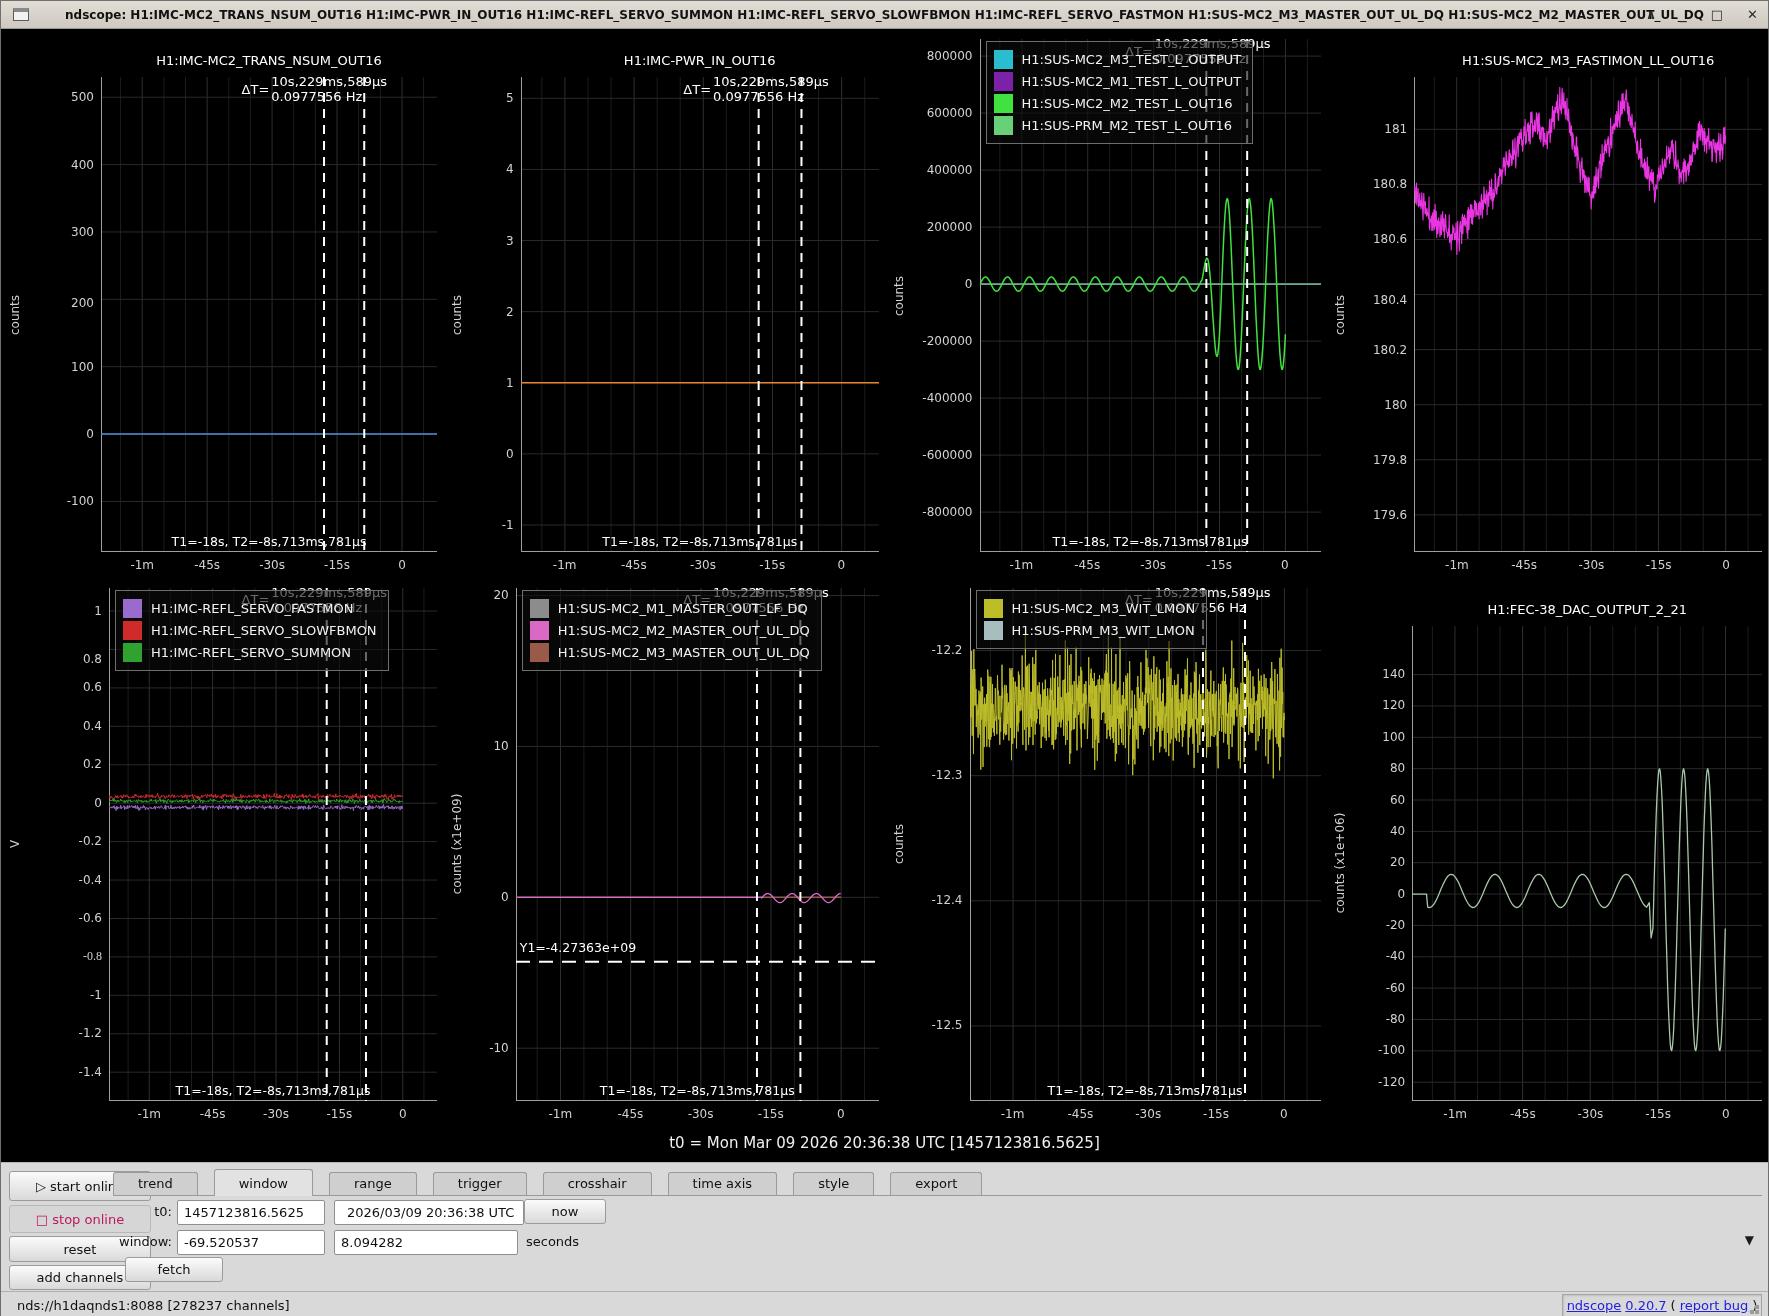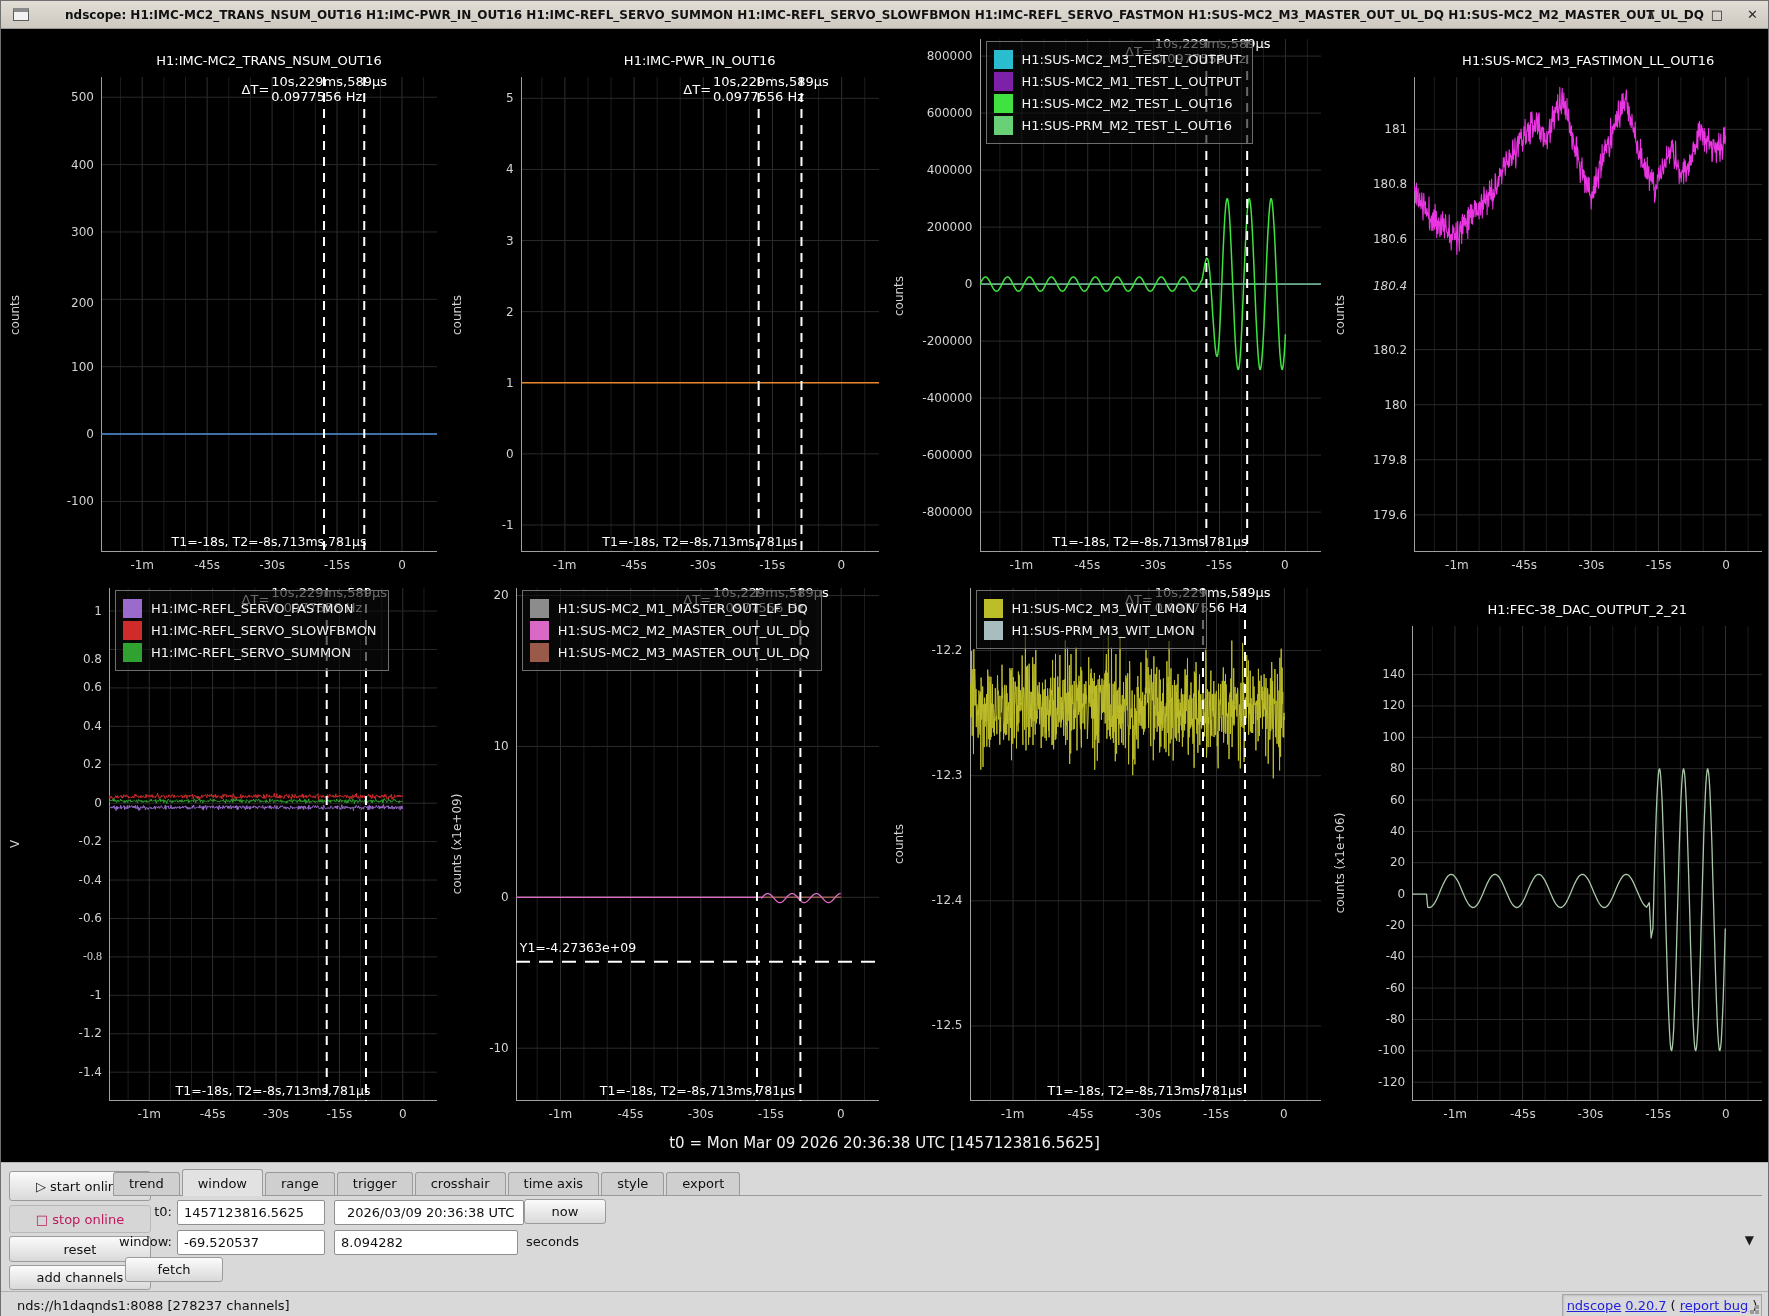--- a/index.html
+++ b/index.html
@@ -44,22 +44,22 @@
     border-radius:3px;font-size:13px;color:#111;text-align:center;font-family:inherit;}
   .qbtn.dis{color:#be185d;background:#d6d6d6;border-color:#b8b8b8;}
   .side-a{left:8px;top:8px;width:142px;height:30px;}
   .side-b{left:8px;top:42px;width:142px;height:28px;}
   .side-c{left:8px;top:73px;width:142px;height:26px;}
   .side-d{left:8px;top:102px;width:142px;height:25px;}
   .fetch{left:124px;top:94px;width:98px;height:25px;}
   .nowb{left:523px;top:36px;width:82px;height:25px;}
   .tabbar{position:absolute;left:112px;top:5px;right:6px;display:flex;align-items:flex-end;
     border-bottom:1px solid #9a9a9a;}
-  .tab{padding:3px 15px 4px;border:1px solid #9a9a9a;border-bottom:none;border-radius:3px 3px 0 0;
-    background:#cfcfcf;margin-right:2px;margin-top:4px;cursor:default;white-space:nowrap;}
+  .tab{padding:3px 24px 4px;border:1px solid #9a9a9a;border-bottom:none;border-radius:3px 3px 0 0;
+    background:#cfcfcf;margin-right:16px;margin-top:4px;cursor:default;white-space:nowrap;}
   .tab.active{background:#e2e2e2;margin-top:0;padding-top:6px;margin-bottom:-1px;padding-bottom:5px;}
   .flabel{position:absolute;width:80px;text-align:right;line-height:25px;}
   .finput{position:absolute;height:21px;border:1px solid #8f8f8f;border-radius:2px;background:#fff;
     font-size:13px;font-family:inherit;padding:1px 6px;color:#111;}
   .ftext{position:absolute;line-height:25px;}
   .exparrow{position:absolute;right:14px;top:70px;font-size:12px;color:#1c1c1c;cursor:default;}
   
   .statusbar{flex:none;height:27px;background:#d9d9d9;border-top:1px solid #b0b0b0;position:relative;
     display:flex;align-items:center;font-size:13px;color:#111;}
   .sb-left{margin-left:16px;white-space:nowrap;}
@@ -275,21 +275,21 @@
             </div>
           </div>
         </div>
       </div>
       <div class="plot-cell">
         <div class="p-title" style="left: 88px; width: 348px; top: 24px;">H1:SUS-MC2_M3_FASTIMON_LL_OUT16</div>
         <div class="ylab" style="left: 14px; top: 285.5px;">counts</div>
         <div class="ytick" style="left: 20px; width: 61px; top: 93.3188px;">181</div>
         <div class="ytick" style="left: 20px; width: 61px; top: 148.391px;">180.8</div>
         <div class="ytick" style="left: 20px; width: 61px; top: 203.464px;">180.6</div>
-        <div class="ytick" style="left: 20px; width: 61px; top: 250px; font-style: italic;">180.4</div>
+        <div class="ytick" style="left: 20px; width: 61px; top: 264px;">180.4</div>
         <div class="ytick" style="left: 20px; width: 61px; top: 313.609px;">180.2</div>
         <div class="ytick" style="left: 20px; width: 61px; top: 368.681px;">180</div>
         <div class="ytick" style="left: 20px; width: 61px; top: 423.754px;">179.8</div>
         <div class="ytick" style="left: 20px; width: 61px; top: 478.826px;">179.6</div>
         <div class="xtick" style="left: 98.687px; top: 529px;">-1m</div>
         <div class="xtick" style="left: 165.942px; top: 529px;">-45s</div>
         <div class="xtick" style="left: 233.197px; top: 529px;">-30s</div>
         <div class="xtick" style="left: 300.453px; top: 529px;">-15s</div>
         <div class="xtick" style="left: 367.708px; top: 529px;">0</div>
         <svg width="348" height="475" style="position:absolute;left:88px;top:48px;overflow:hidden;">

